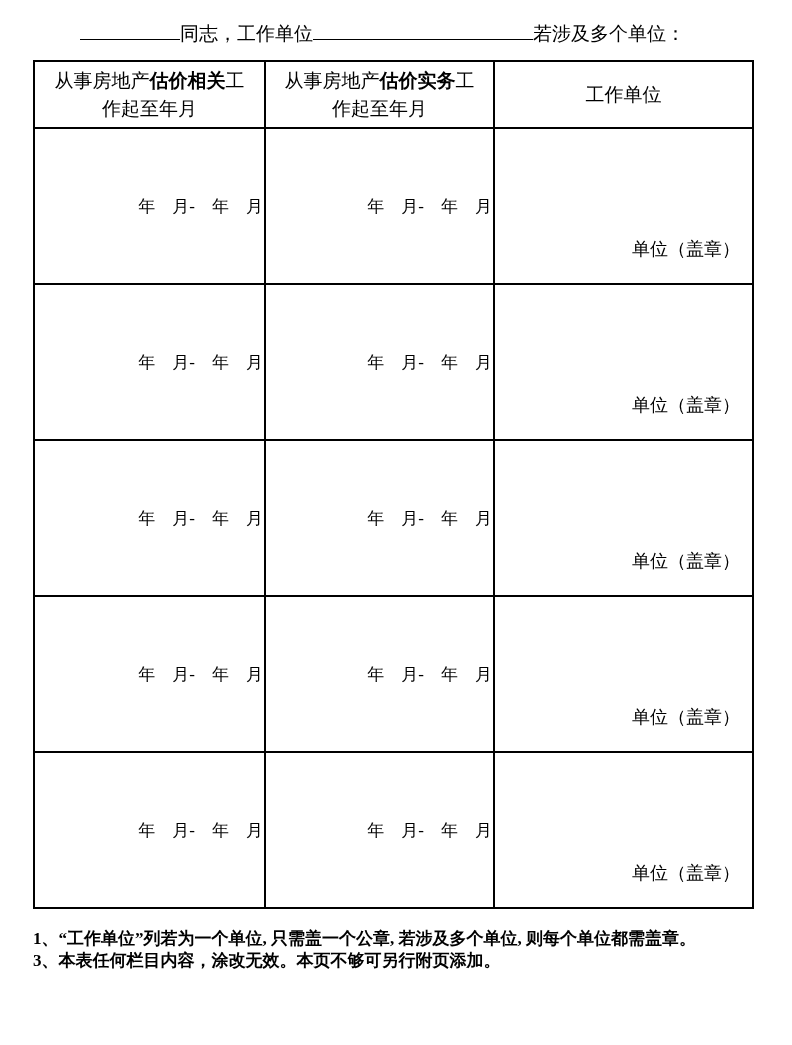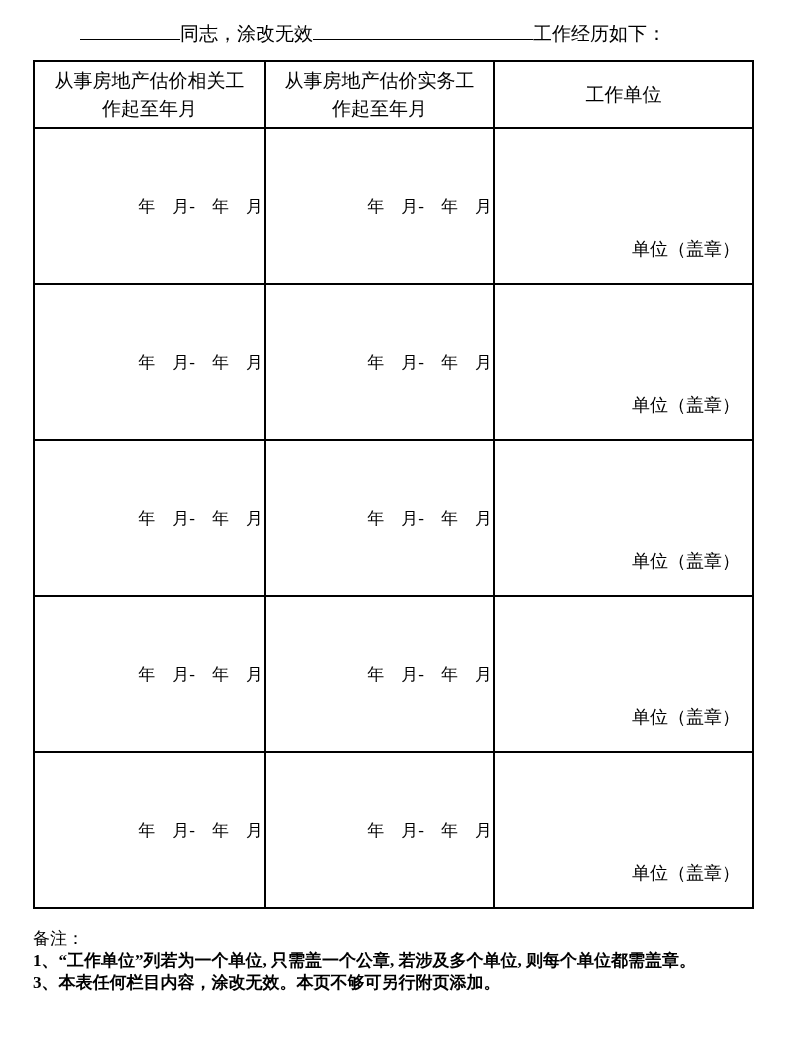--- a/index.html
+++ b/index.html
@@ -54,21 +54,21 @@
   }
   .work-table th {
     height: 65px;
     font-weight: normal;
     font-size: 19px;
     line-height: 1.45;
     text-align: center;
     vertical-align: middle;
     padding: 0 14px;
   }
-  .work-table th .b { font-weight: normal; }
+  .work-table th .b { font-weight: bold; }
   .work-table td { height: 132px; }
   td.period {
     text-align: right;
     vertical-align: middle;
     font-size: 17px;
     white-space: pre;
   }
   td.stamp-cell {
     vertical-align: bottom;
     text-align: right;
@@ -83,21 +83,21 @@
   .notes .notes-heading { line-height: 22px; }
   .note-line { white-space: nowrap; font-weight: bold; }
 </style>
 </head>
 <body>
 
 <div class="page">
 
 
   <div class="intro">
-    <span class="blank blank-name"></span><span>同志，涂改无效</span><span class="blank blank-id"></span><span>工作经历如下：</span>
+    <span class="blank blank-name"></span><span>同志，工作单位</span><span class="blank blank-id"></span><span>若涉及多个单位：</span>
   </div>
 
   <table class="work-table">
     <colgroup>
       <col style="width:231px">
       <col style="width:229px">
       <col style="width:259px">
     </colgroup>
     <thead>
       <tr>
@@ -129,18 +129,17 @@
       </tr>
       <tr>
         <td class="period">年　月-　年　月</td>
         <td class="period">年　月-　年　月</td>
         <td class="stamp-cell"><span class="stamp">单位（盖章）</span></td>
       </tr>
     </tbody>
   </table>
 
   <div class="notes">
-    <div class="notes-heading">备注：</div>
     <div class="note-line">1、“工作单位”列若为一个单位, 只需盖一个公章, 若涉及多个单位, 则每个单位都需盖章。</div>
     <div class="note-line">3、本表任何栏目内容，涂改无效。本页不够可另行附页添加。</div>
   </div>
 
 </div>
 
 </body></html>

